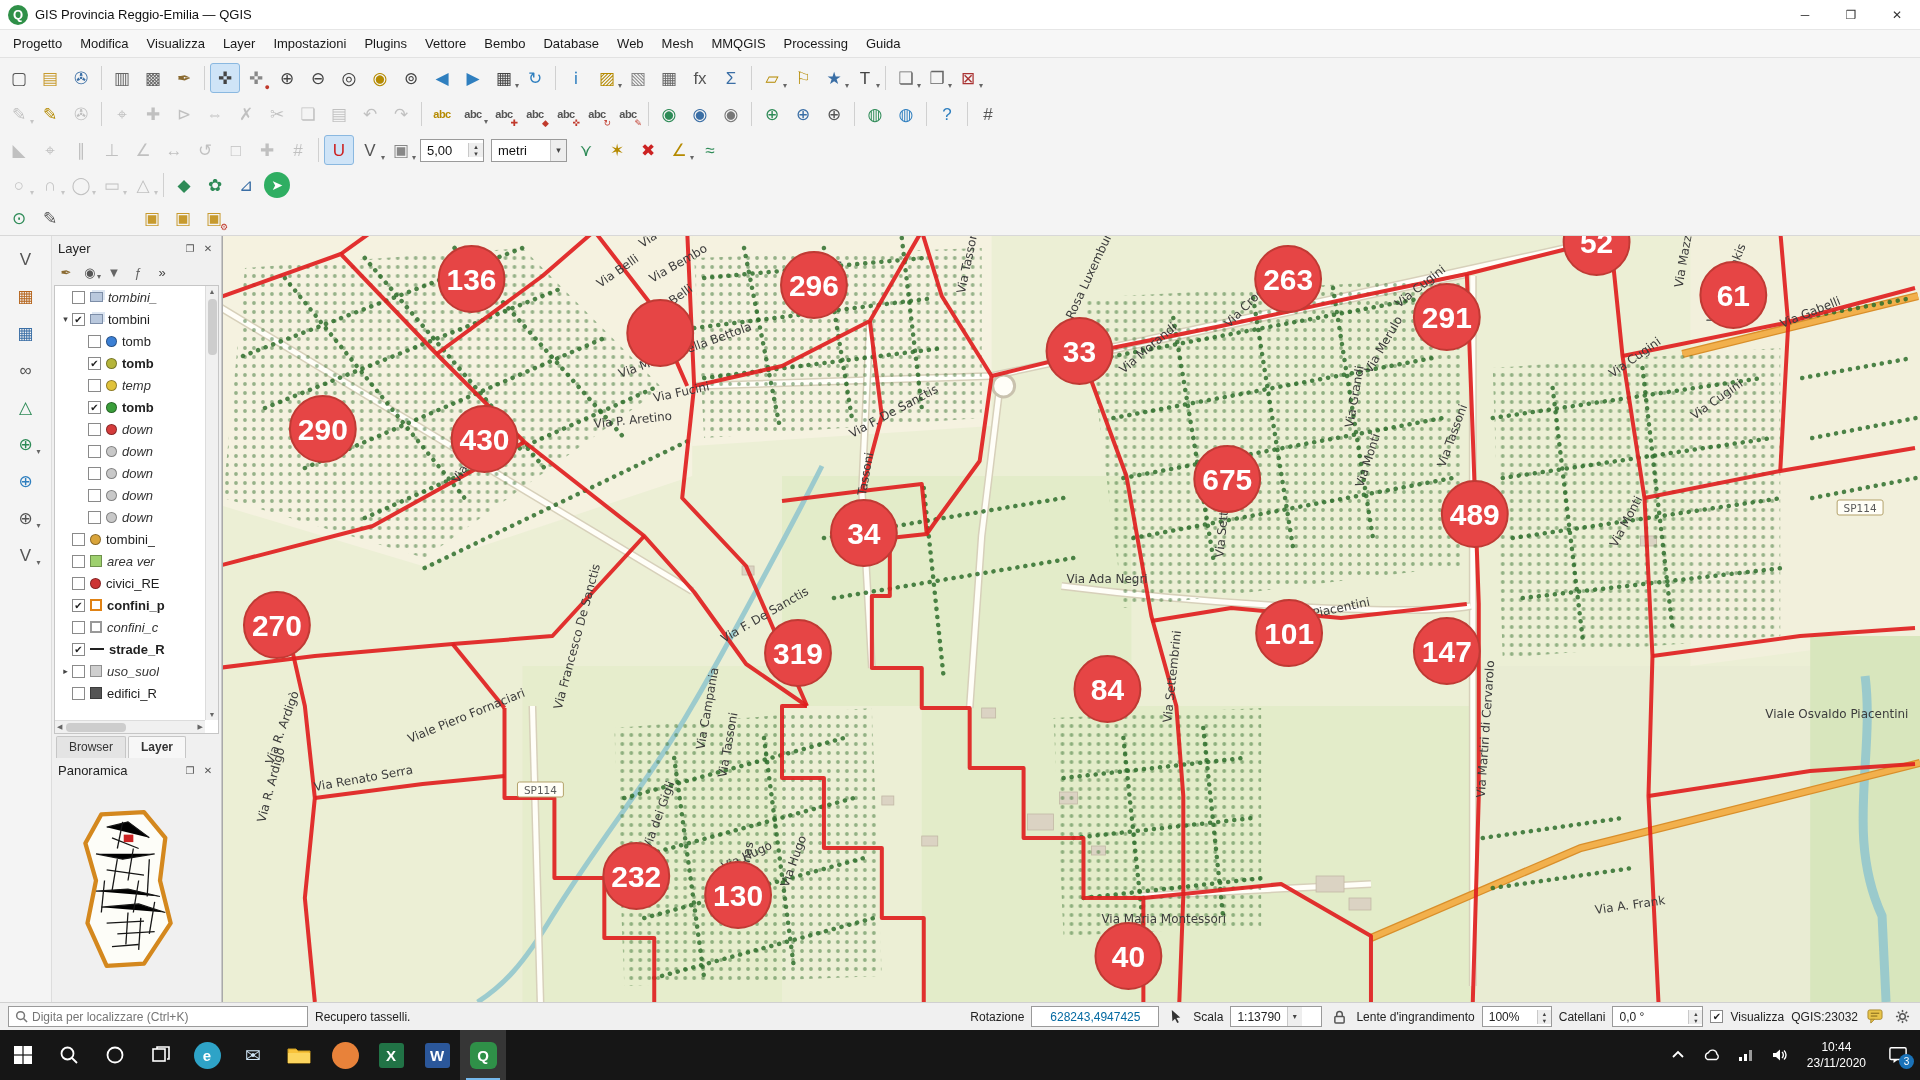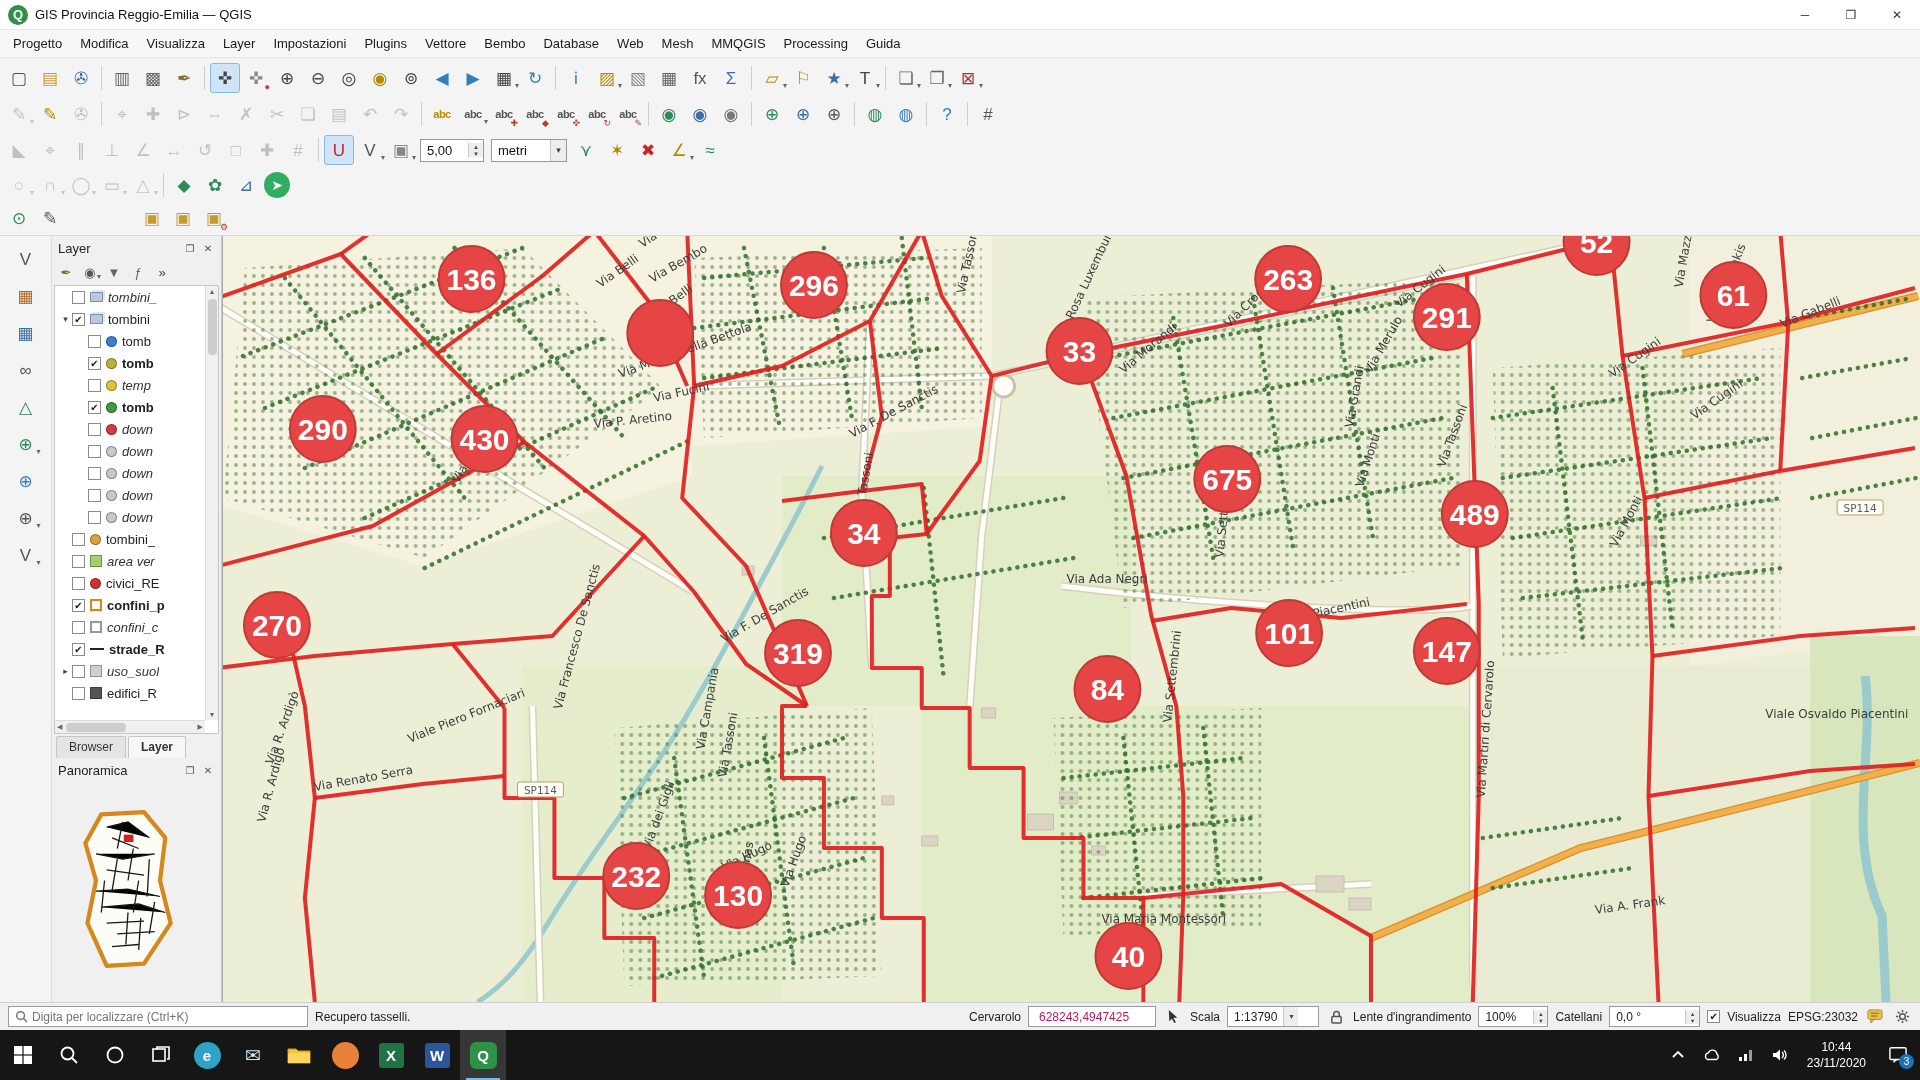--- a/index.html
+++ b/index.html
@@ -92,21 +92,21 @@
   .rdw{stroke:#fffef8;stroke-width:5;fill:none}
   .rdoc{stroke:#d98f2b;stroke-width:8;fill:none}
   .rdo{stroke:#f2b04c;stroke-width:5.5;fill:none}
   .wat{stroke:#93c7cd;fill:none;opacity:.9}
   .bld{fill:#dbd3c3;stroke:#c2b8a5;stroke-width:.8}
 
   
   .statusbar{height:28px;background:#f0f0f0;border-top:1px solid #d0d0d0;display:flex;align-items:center;gap:7px;padding:0 8px;font-size:12px;color:#222}
   .locator{display:flex;align-items:center;gap:4px;background:#fff;border:1px solid #9a9a9a;height:21px;width:300px;padding:0 6px}
   .locator input{border:none;outline:none;flex:1;font-size:12px;font-family:"Liberation Sans",sans-serif;color:#333;background:transparent}
-  .sb-input{height:21px;border:1px solid #9a9a9a;background:#fff;padding:0 10px;font-size:12px;font-family:"Liberation Sans",sans-serif;color:#be185d}
+  .sb-input{height:21px;border:1px solid #9a9a9a;background:#fff;padding:0 18px;font-size:12px;font-family:"Liberation Sans",sans-serif;color:#0369a1}
   .sb-combo{height:21px;border:1px solid #9a9a9a;background:#fff;display:flex;align-items:center}
   .sb-combo .val{padding:0 6px}
   .sb-combo .arr{width:15px;background:#eee;border-left:1px solid #c9c9c9;height:100%;display:flex;align-items:center;justify-content:center;font-size:8px;color:#444}
   .sb-spin{height:21px;border:1px solid #9a9a9a;background:#fff;display:flex;align-items:center}
   .sb-spin .val{padding:0 6px}
   .sb-spin .arrs{display:flex;flex-direction:column;width:14px;border-left:1px solid #c9c9c9}
   .sb-spin .arrs i{font-style:normal;font-size:6.5px;line-height:7px;text-align:center;color:#444;background:#eee}
   .sb-spacer{flex:1}
   .sbicon{width:20px;height:20px;display:flex;align-items:center;justify-content:center}
   .sb-cb{display:flex;align-items:center;gap:4px}
@@ -1025,21 +1025,21 @@
   <div class="statusbar">
     <div class="locator">
       <svg width="13" height="13" viewBox="0 0 14 14">
           <circle cx="6" cy="6" r="4.2" fill="none" stroke="#777" stroke-width="1.6"></circle>
           <line x1="9.2" y1="9.2" x2="13" y2="13" stroke="#777" stroke-width="1.6"></line>
         </svg>
       <input placeholder="Digita per localizzare (Ctrl+K)" style="">
     </div>
     <span>Recupero tasselli.</span>
     <div class="sb-spacer"></div>
-    <span>Cervarolo</span>
+    <span>Rotazione</span>
     <input class="sb-input" style="width: 128px;" value="628243,4947425">
     <div class="sbicon">
       <svg width="15" height="15" viewBox="0 0 16 16">
           <path d="M3,1 L12,9 L8,9.5 L10.5,14 L8.8,15 L6.4,10.4 L3.6,13 Z" fill="#333"></path>
         </svg>
     </div>
     <span>Scala</span>
     <div class="sb-combo" style="width:92px">
       <span class="val">1:13790</span>
         <span class="arr">▾</span>
@@ -1063,21 +1063,21 @@
       <span class="val" style="flex:1">0,0 °</span>
       <span class="arrs">
           <i>▴</i>
           <i>▾</i>
         </span>
     </div>
     <div class="sb-cb">
       <span class="cb">✔</span>
       <span>Visualizza</span>
     </div>
-    <span>EPSG:23032</span>
+    <span>QGIS:23032</span>
     <div class="sbicon">
       <svg width="16" height="15" viewBox="0 0 17 16">
           <rect x="1" y="1" width="15" height="10" rx="2" fill="#e8c44a" stroke="#a8882a"></rect>
           <path d="M4,11 L4,15 L8,11 Z" fill="#e8c44a" stroke="#a8882a"></path>
           <line x1="4" y1="4.5" x2="13" y2="4.5" stroke="#7a5f16"></line>
           <line x1="4" y1="7.5" x2="11" y2="7.5" stroke="#7a5f16"></line>
         </svg>
     </div>
     <div class="sbicon">
       <svg width="15" height="15" viewBox="0 0 16 16">

